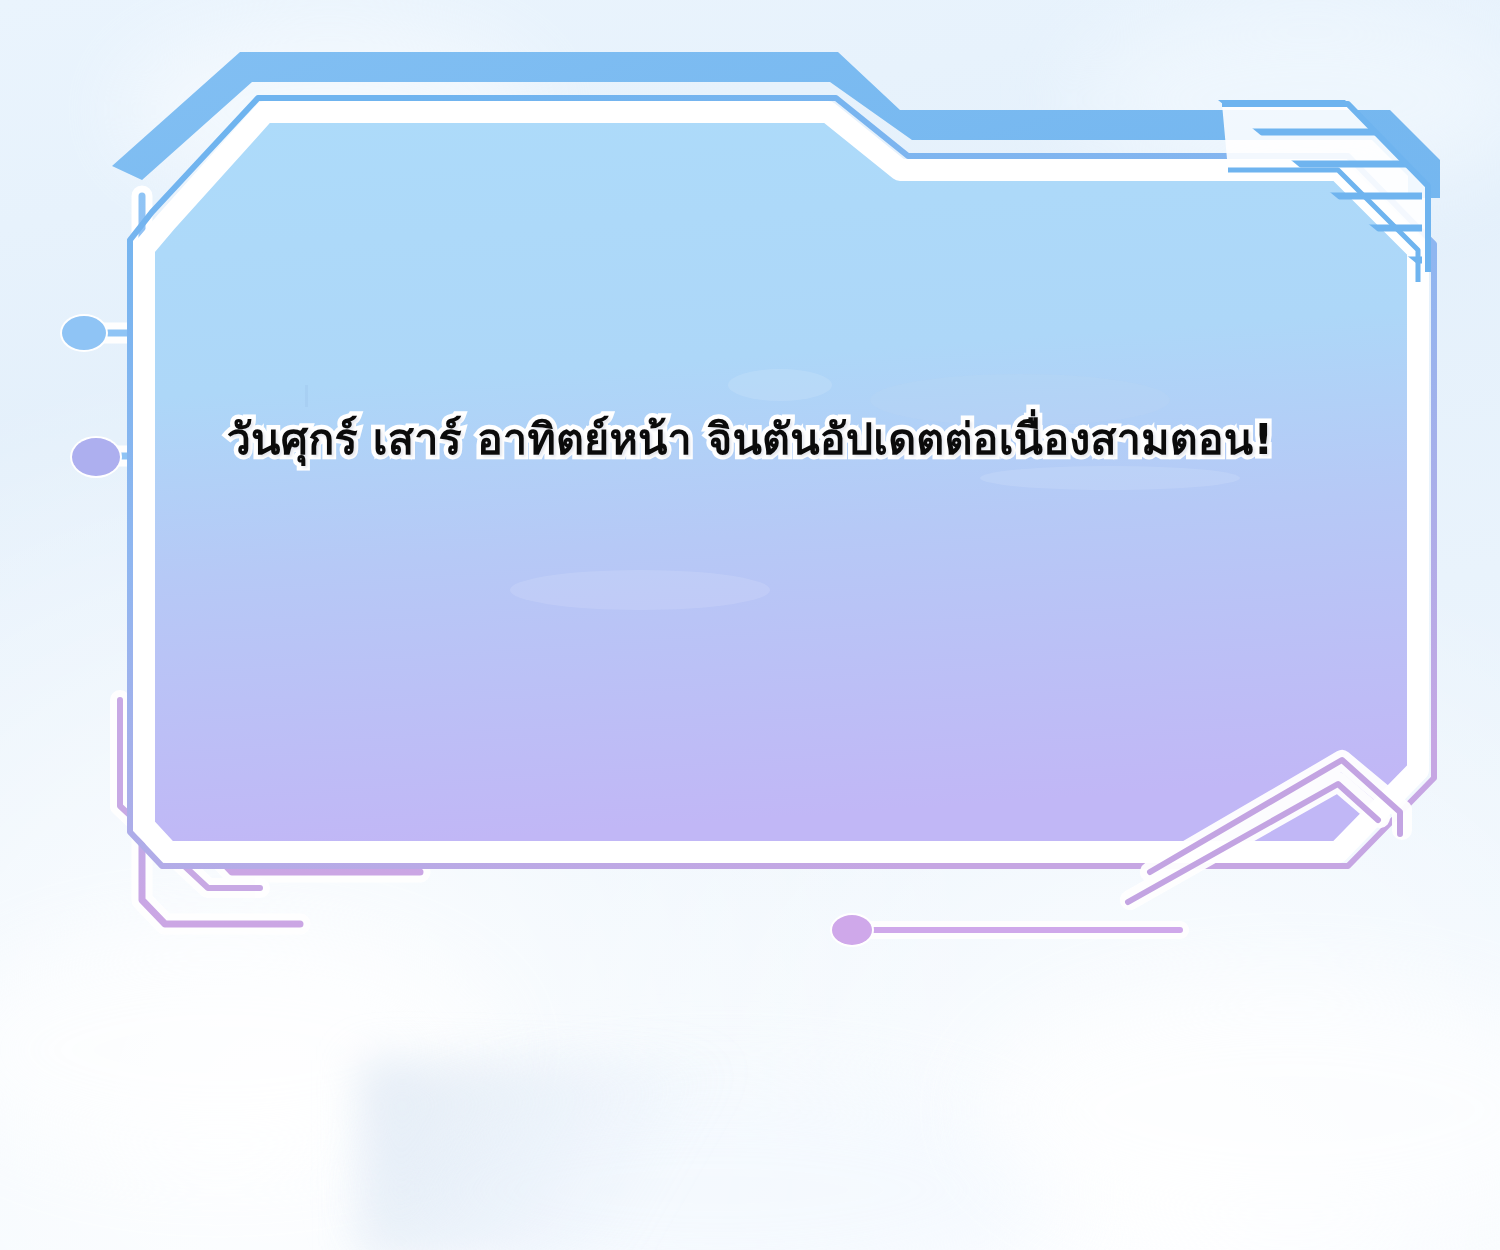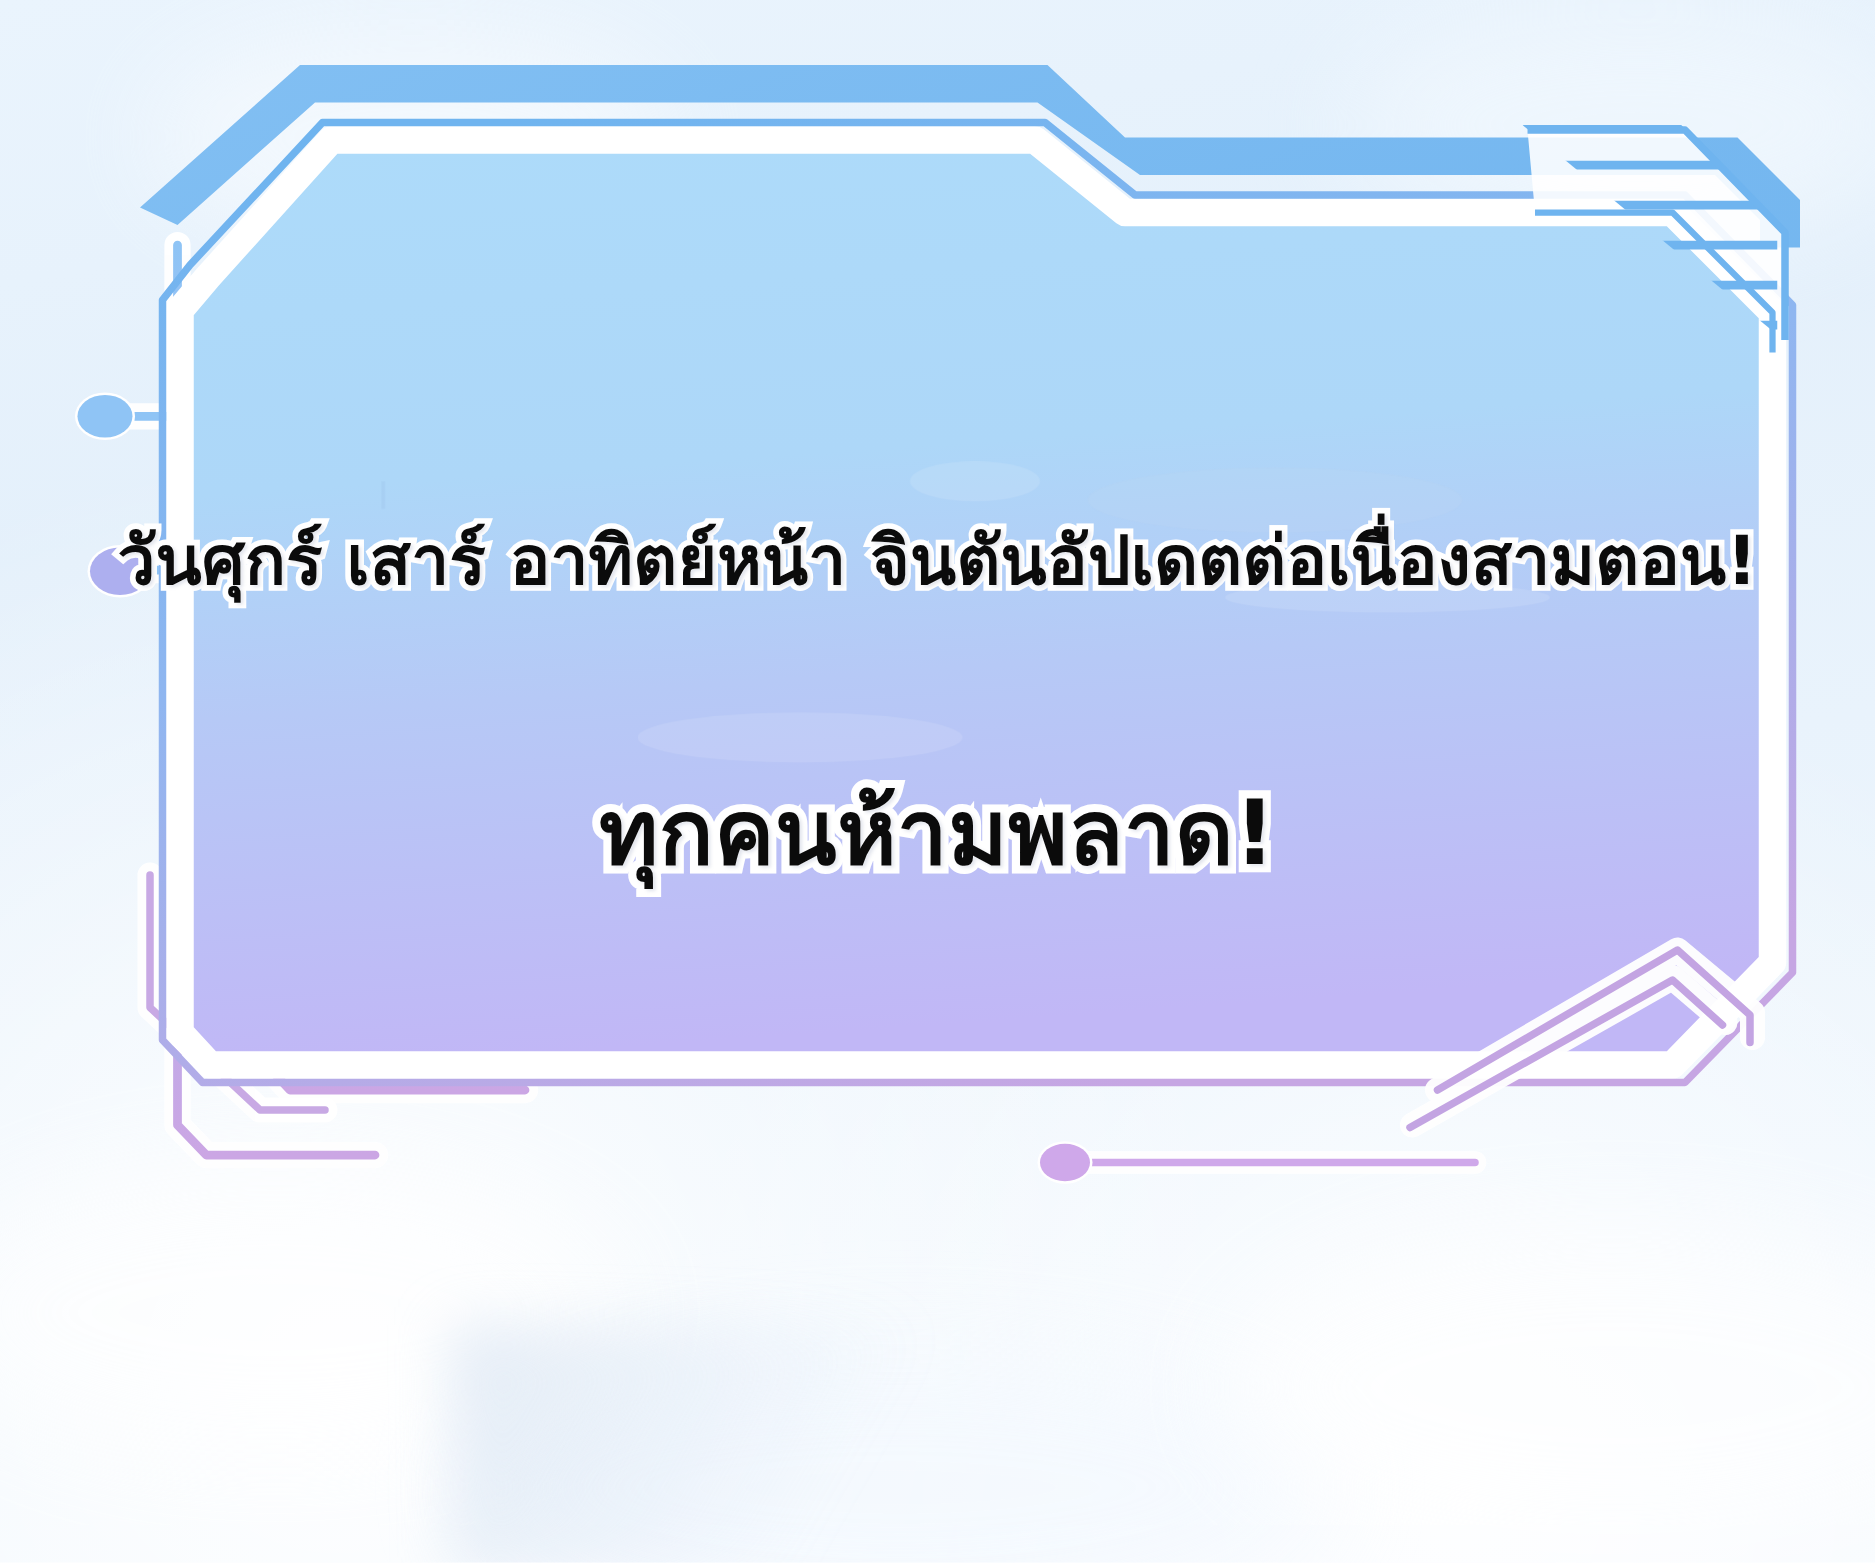--- a/index.html
+++ b/index.html
@@ -64,21 +64,21 @@
     font-weight: bold;
     white-space: nowrap;
     -webkit-text-stroke: 9px #ffffff;
     paint-order: stroke fill;
     text-shadow:
       0 0 1px #ffffff,
       2px 2px 3px rgba(120,130,170,0.22);
   }
   .headline-1 {
     top: 405px;
-    font-size: 54px;
+    font-size: 43px;
     letter-spacing: .2px;
   }
   .headline-2 {
     top: 608px;
     font-size: 72px;
     -webkit-text-stroke: 13px #ffffff;
     letter-spacing: .5px;
   }
 </style>
 </head>
@@ -257,16 +257,15 @@
       <ellipse cx="780" cy="385" rx="52" ry="16" fill="#ffffff"></ellipse>
       <ellipse cx="1020" cy="400" rx="150" ry="26" fill="#c9d8ea"></ellipse>
       <ellipse cx="1110" cy="478" rx="130" ry="12" fill="#ffffff"></ellipse>
       <ellipse cx="640" cy="590" rx="130" ry="20" fill="#ffffff"></ellipse>
       <rect x="305" y="385" width="3" height="22" fill="#6a83bd" opacity=".6"></rect>
     </g>
   </svg>
 
   <div class="text-layer">
     <div class="headline headline-1">วันศุกร์ เสาร์ อาทิตย์หน้า จินตันอัปเดตต่อเนื่องสามตอน!</div>
-    <div class="headline headline-2">ทุกคนห้ามพลาด!</div>
   </div>
 
 </div>
 
 </body></html>

